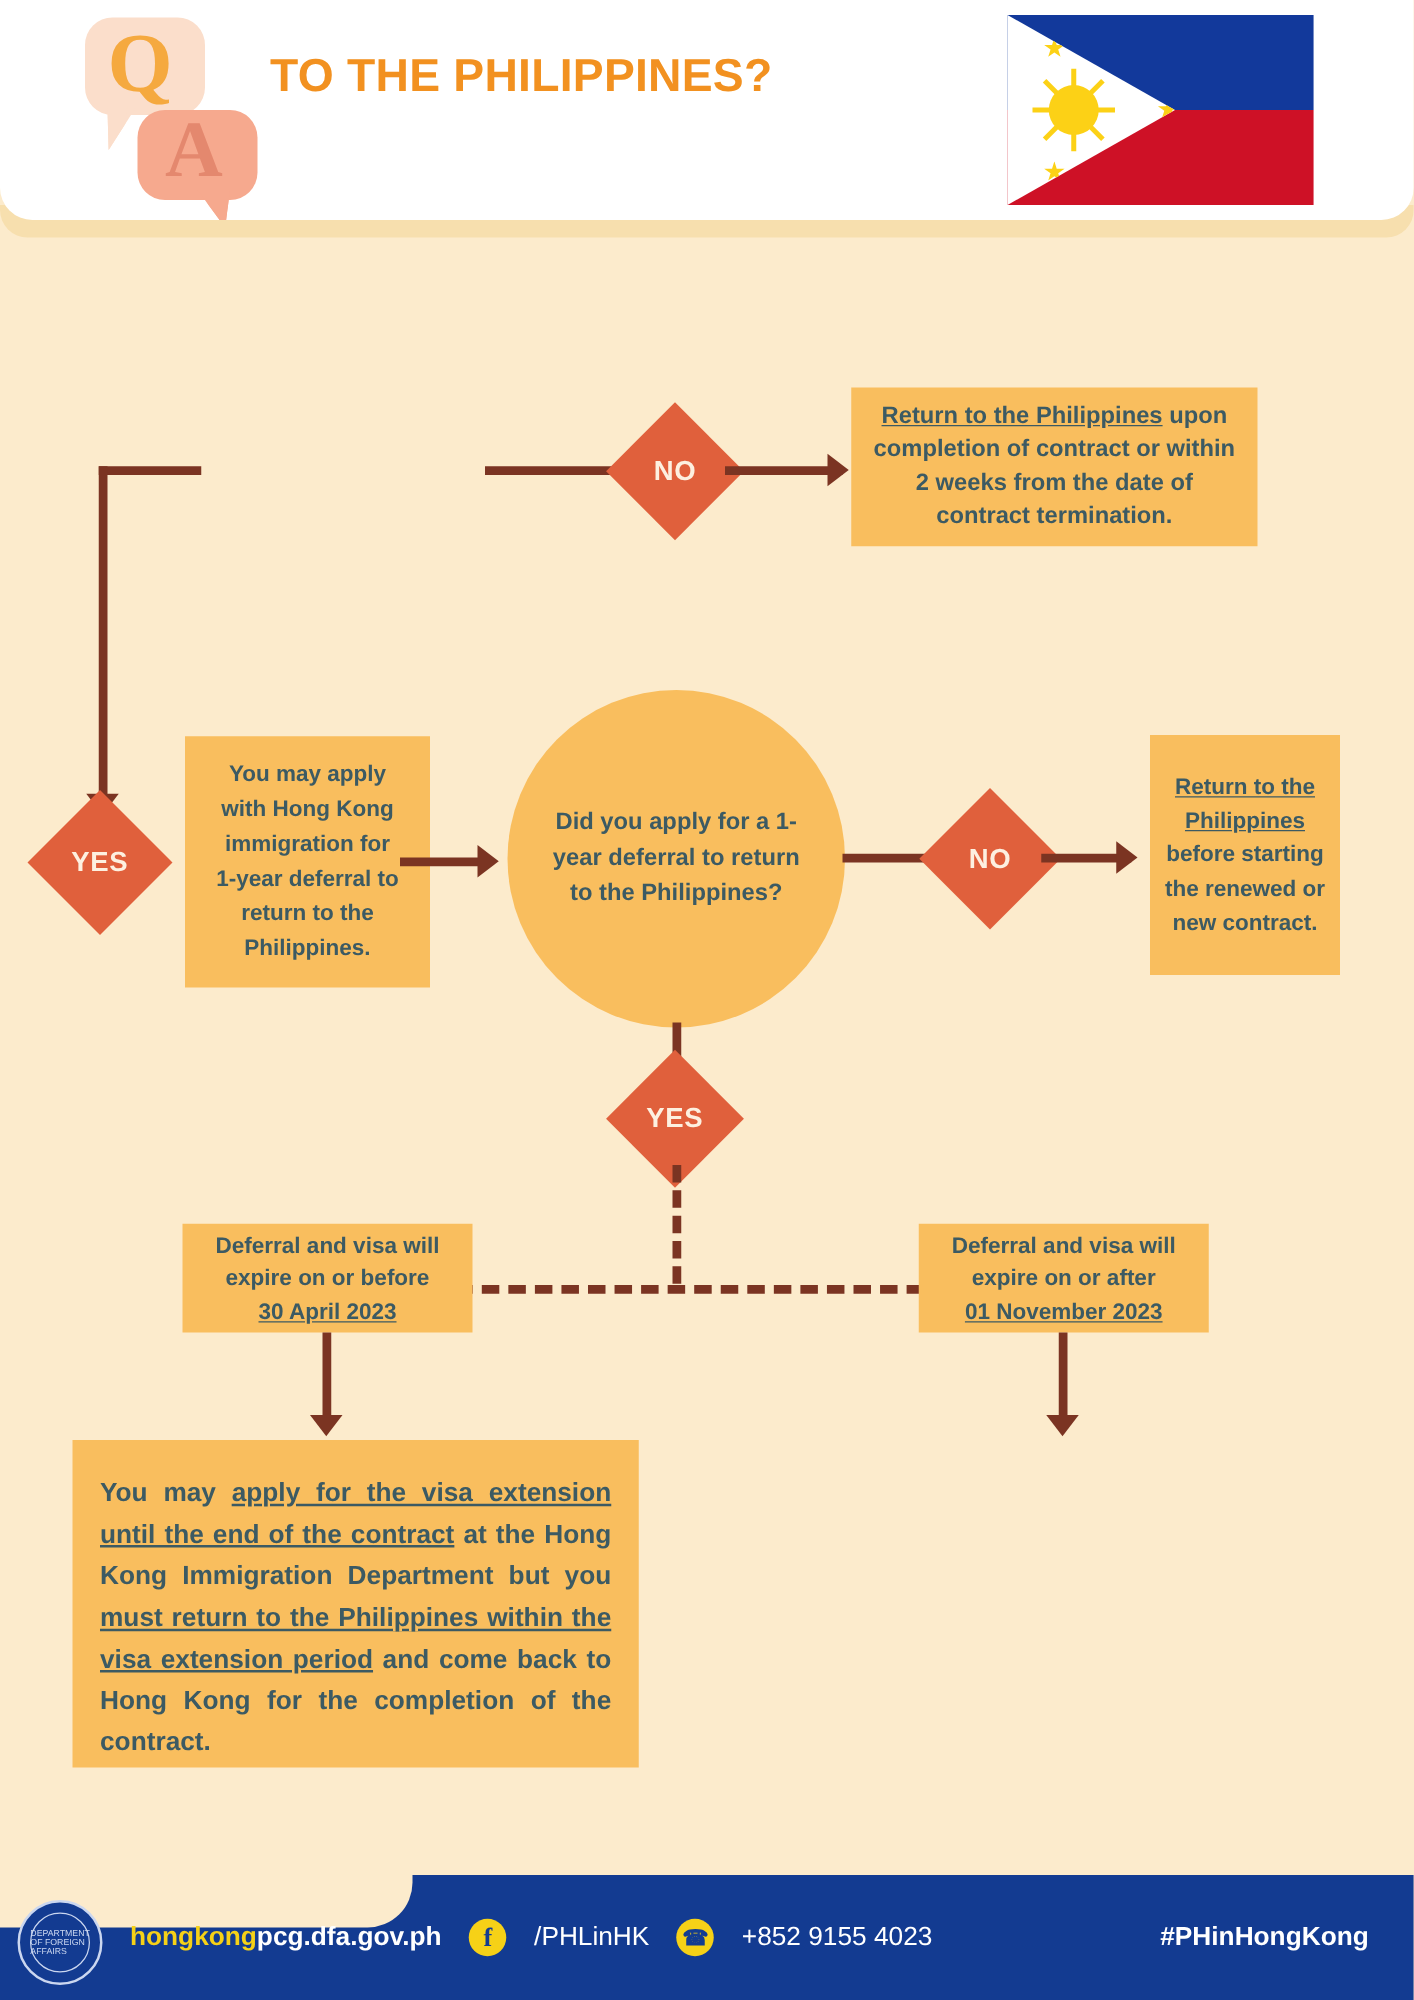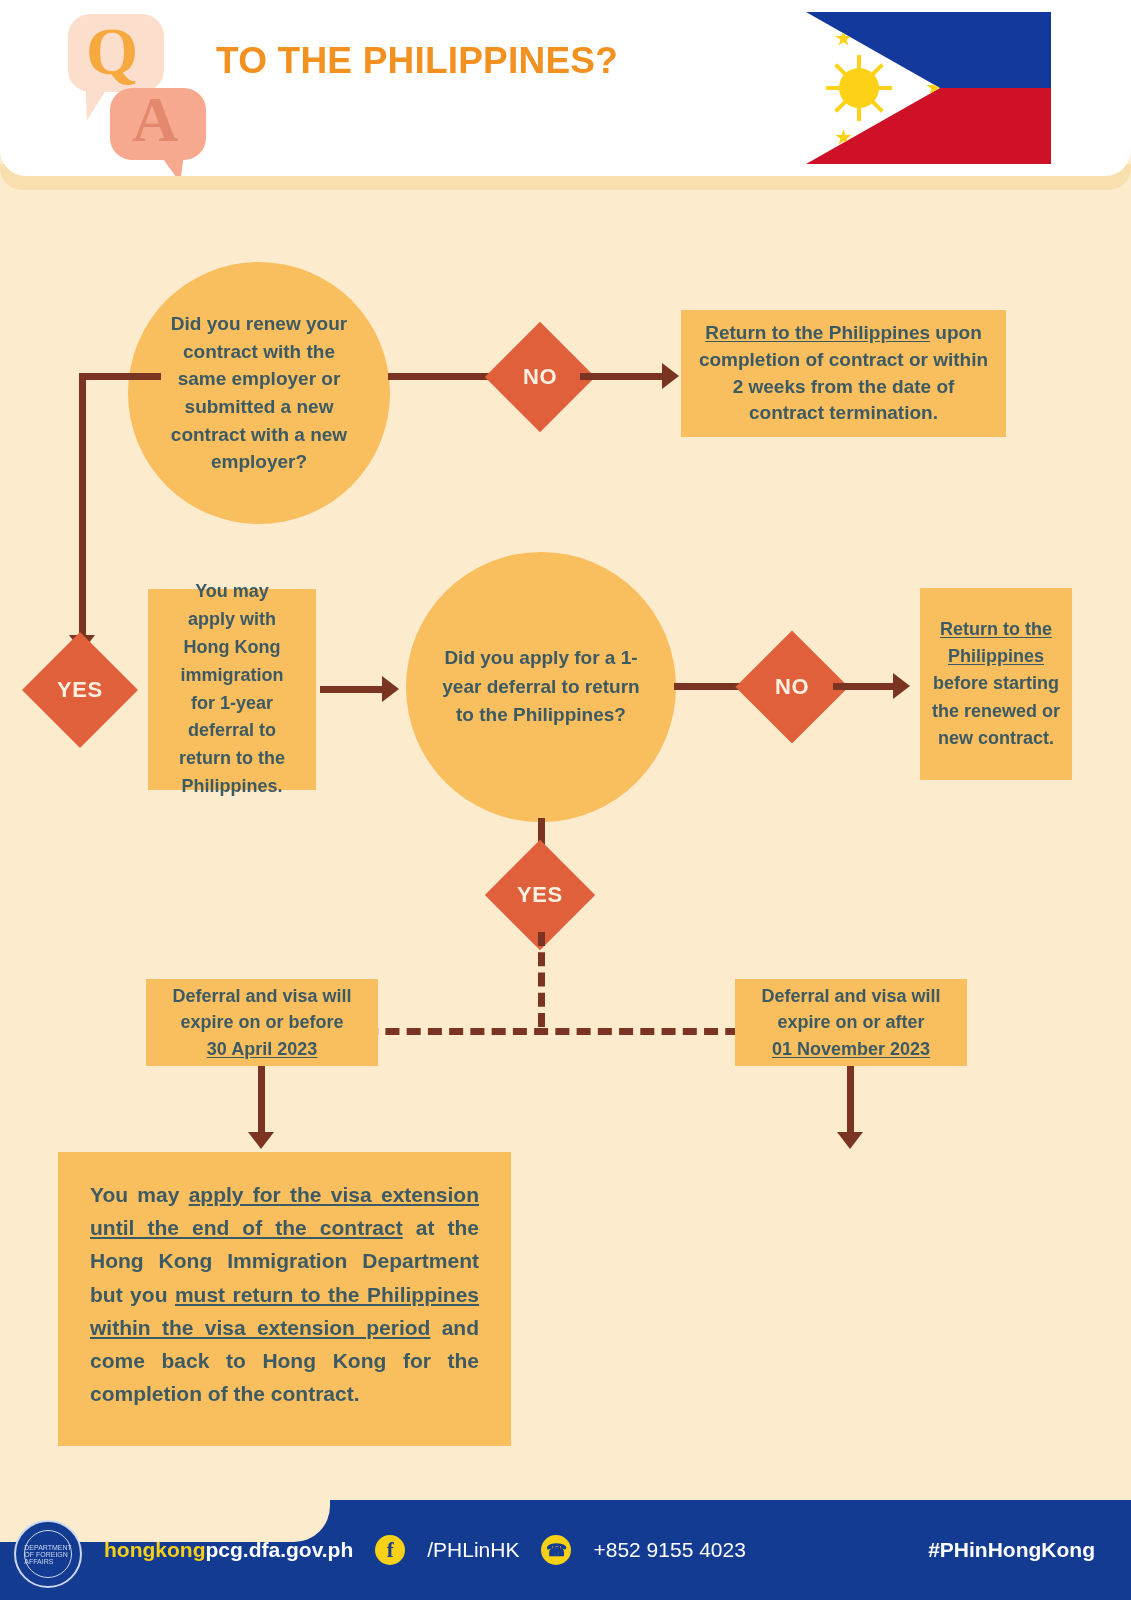--- a/index.html
+++ b/index.html
@@ -224,23 +224,20 @@
       <div class="flag-sun"></div>
       <div class="star star-top"></div>
       <div class="star star-right"></div>
       <div class="star star-bot"></div>
     </div>
   </div>
 </div>
 
 <div id="canvas">
 
-  <div class="node circle" style="left:128px;top:72px;width:262px;height:262px;font-size:19px;line-height:1.45;padding:0 30px;">
-    <span>Did you renew your contract with the same employer or submitted a new contract with a new employer?</span>
-  </div>
 
   <div class="line hline" style="left:388px;top:183px;width:110px;"></div>
   <div class="diamond" style="left:501px;top:148px;width:78px;height:78px;">
     <span>NO</span>
   </div>
   <div class="line hline" style="left:580px;top:183px;width:94px;"></div>
   <div class="arrow-r" style="left:662px;top:173px;"></div>
 
   <div class="node box" style="left:681px;top:120px;width:325px;height:127px;font-size:19px;line-height:1.42;padding:6px 12px;">
     <span>
@@ -249,21 +246,21 @@
   </div>
 
   <div class="line hline" style="left:79px;top:183px;width:82px;"></div>
   <div class="line vline" style="left:79px;top:183px;height:270px;"></div>
   <div class="arrow-d" style="left:69px;top:445px;"></div>
 
   <div class="diamond" style="left:39px;top:459px;width:82px;height:82px;">
     <span>YES</span>
   </div>
 
-  <div class="node box" style="left:148px;top:399px;width:168px;height:201px;font-size:18px;line-height:1.55;padding:4px 24px;">
+  <div class="node box" style="left:148px;top:399px;width:196px;height:201px;font-size:18px;line-height:1.55;padding:4px 24px;">
     <span>You may apply with Hong Kong immigration for 1-year deferral to return to the Philippines.</span>
   </div>
 
   <div class="line hline" style="left:320px;top:496px;width:70px;"></div>
   <div class="arrow-r" style="left:382px;top:486px;"></div>
 
   <div class="node circle" style="left:406px;top:362px;width:270px;height:270px;font-size:19px;line-height:1.5;padding:0 32px;">
     <span>Did you apply for a 1-year deferral to return to the Philippines?</span>
   </div>
 
@@ -300,21 +297,21 @@
     <span>expire on or after</span>
     <u>01 November 2023</u>
   </div>
 
   <div class="line vline" style="left:258px;top:876px;height:72px;"></div>
   <div class="arrow-d" style="left:248px;top:942px;"></div>
 
   <div class="line vline" style="left:847px;top:876px;height:72px;"></div>
   <div class="arrow-d" style="left:837px;top:942px;"></div>
 
-  <div class="node box" style="left:58px;top:962px;width:453px;height:294px;font-size:21px;line-height:1.58;padding:26px 32px;text-align:justify;align-items:flex-start;">
+  <div class="node box" style="left:58px;top:962px;width:453px;height:262px;font-size:21px;line-height:1.58;padding:26px 22px;text-align:justify;align-items:flex-start;">
     <span><span>You may </span><u>apply for the visa extension until the end of the contract</u><span> at the Hong Kong Immigration Department  but you </span><u>must return to the Philippines within the visa extension period</u><span> and come back to Hong Kong for the completion of the contract.</span></span>
   </div>
 
 
 </div>
 
 <div id="footer"></div>
 <div id="footer-notch"></div>
 
 <div id="seal">

